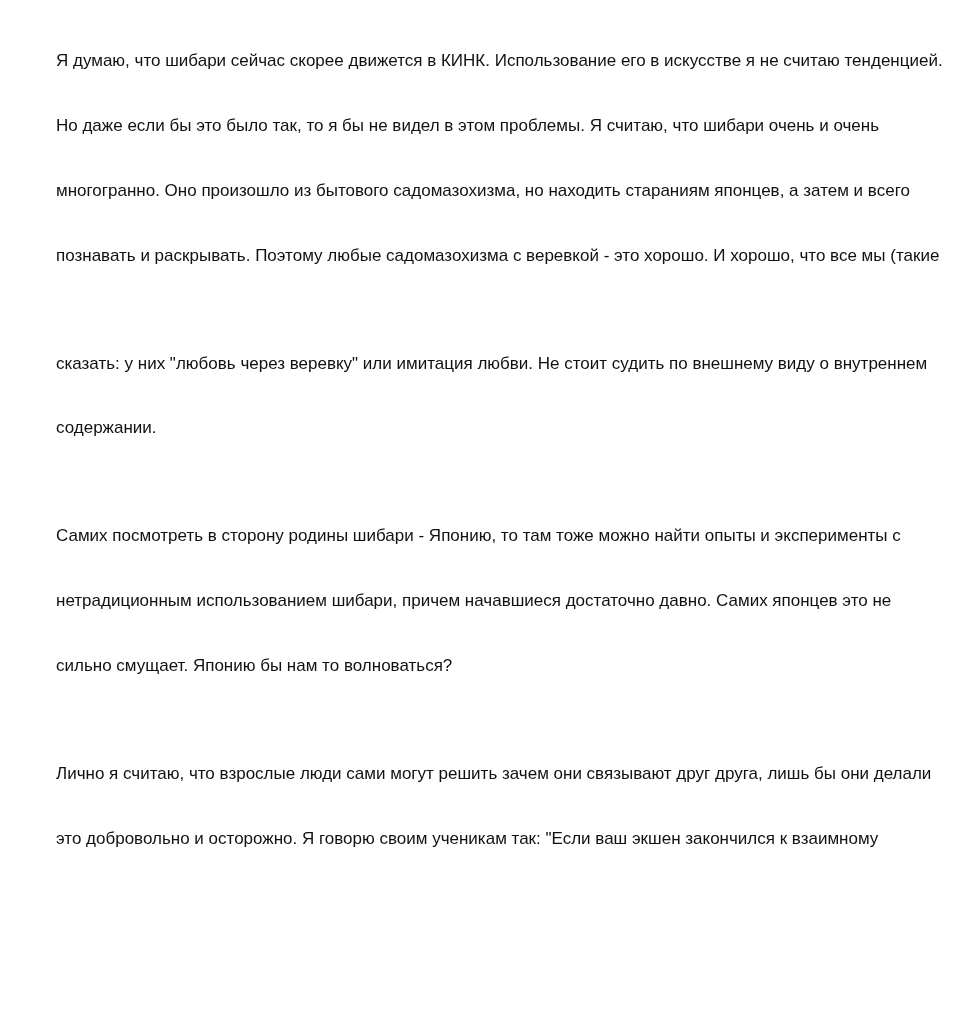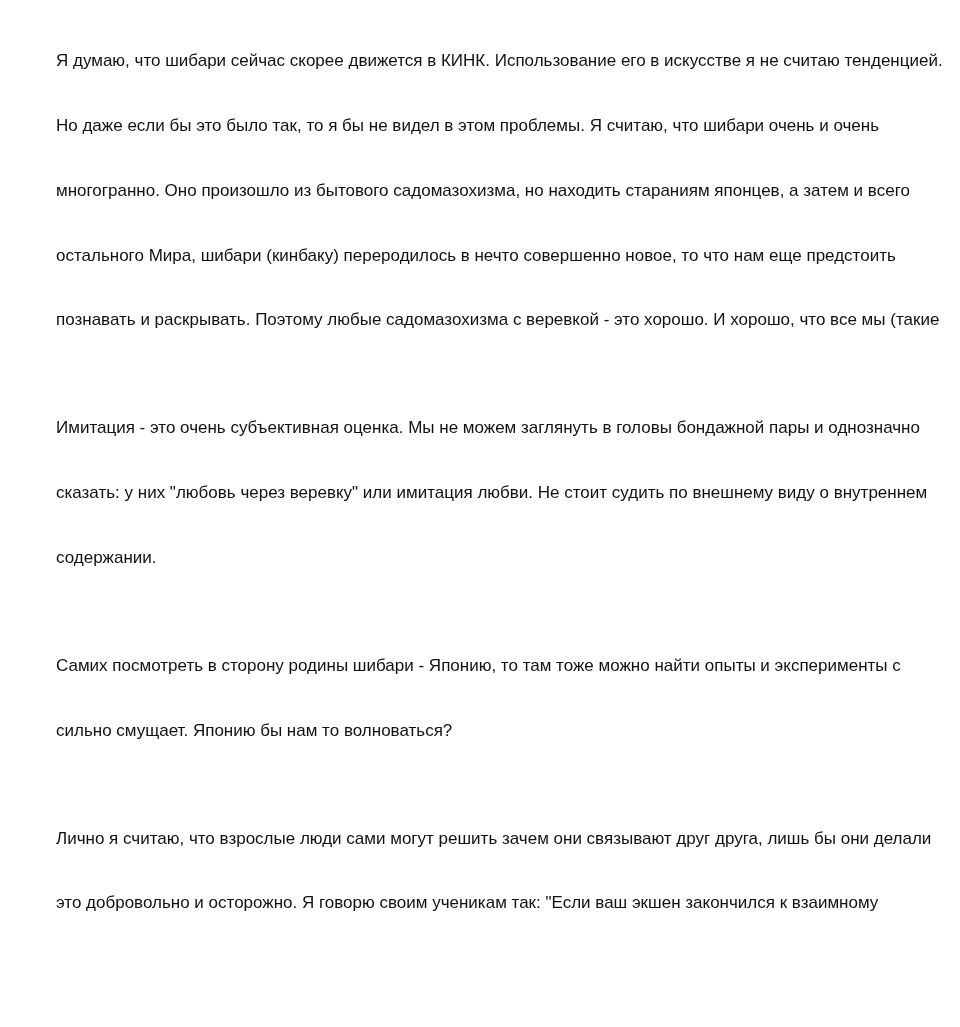--- a/index.html
+++ b/index.html
@@ -15,30 +15,29 @@
 </head>
 <body>
 
 <div class="doc">
 
   <div>
     <p class="p">
       <span class="line">Я думаю, что шибари сейчас скорее движется в КИНК. Использование его в искусстве я не считаю тенденцией.</span>
       <span class="line">Но даже если бы это было так, то я бы не видел в этом проблемы. Я считаю, что шибари очень и очень</span>
       <span class="line">многогранно. Оно произошло из бытового садомазохизма, но находить стараниям японцев, а затем и всего</span>
-      <span class="line">остального Мира, шибари (кинбаку) перероди­лось в нечто совершенно новое, то что нам еще предстоить</span>
       <span class="line">познавать и раскрывать. Поэтому любые садомазохизма с веревкой - это хорошо. И хорошо, что все мы (такие</span>
     </p>
     <p class="p">
-      <span class="line">Имитация - это очень субъективная оценка. Мы не можем заглянуть в головы бондажной пары и однозначно</span>
       <span class="line">сказать: у них "любовь через веревку" или имитация любви. Не стоит судить по внешнему виду о внутреннем</span>
       <span class="line">содержании.</span>
     </p>
     <p class="p">
       <span class="line">Самих посмотреть в сторону родины шибари - Японию, то там тоже можно найти опыты и эксперименты с</span>
+      <span class="line">нетрадиционным  использованием шибари, причем начавшиеся достаточно давно. Самих японцев это не</span>
       <span class="line">сильно смущает. Японию бы нам то волноваться?</span>
     </p>
     <p class="p">
       <span class="line">Лично я считаю, что взрослые люди сами могут решить зачем они связывают друг друга, лишь бы они делали</span>
       <span class="line">это добровольно и осторожно. Я говорю своим ученикам так: "Если ваш экшен закончился к взаимному</span>
       
     </p>
 
   </div>
 

